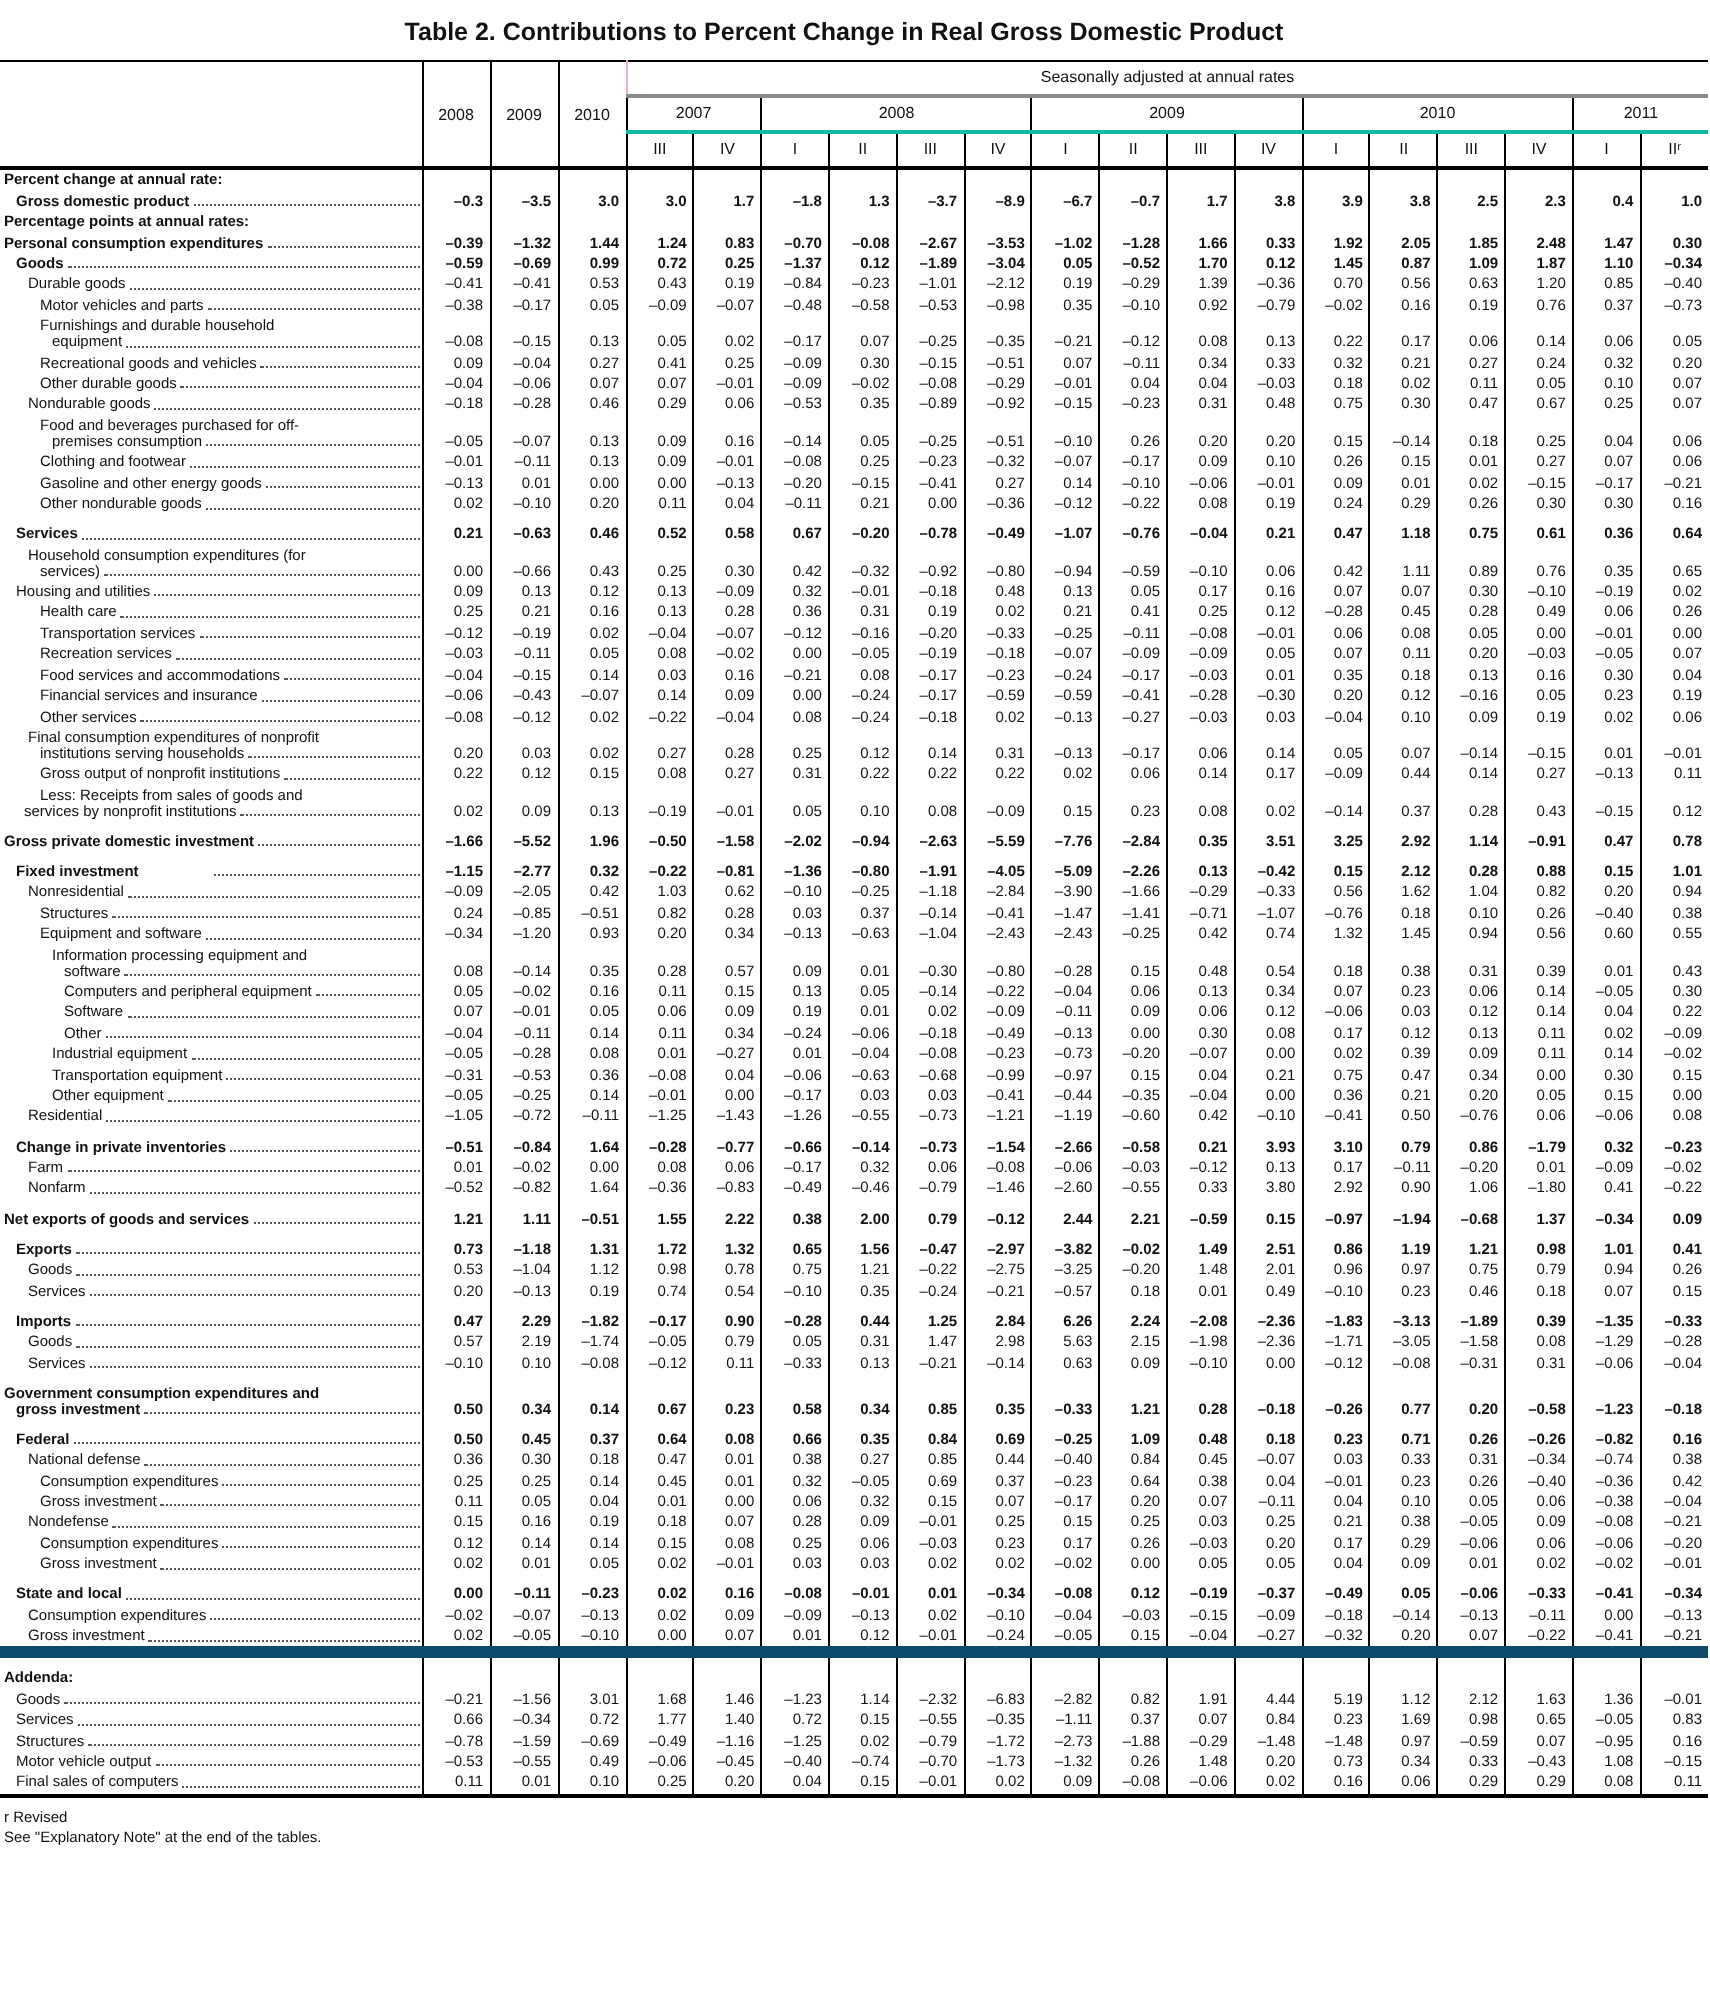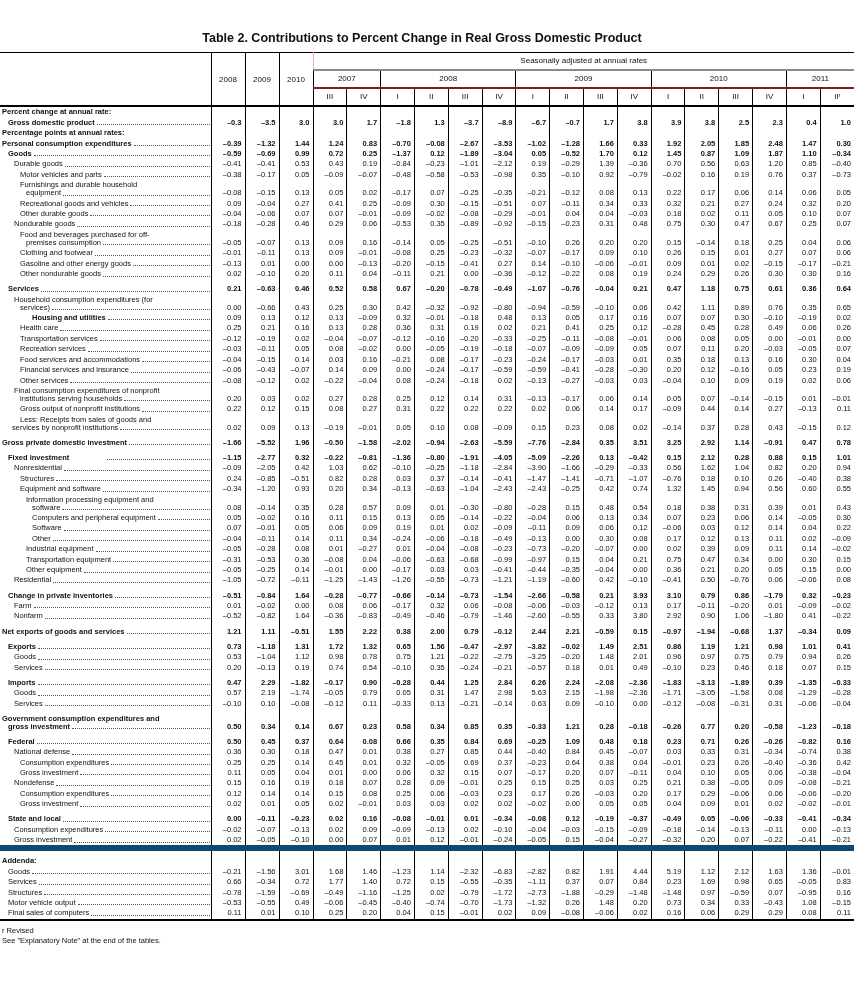--- a/index.html
+++ b/index.html
@@ -1,26 +1,26 @@
 <!DOCTYPE html>
 <html><head>
 <meta charset="utf-8">
 <style>
   html,body{margin:0;padding:0;background:#fff;}
   body{width:855px;font-family:"Liberation Sans",sans-serif;color:#111;-webkit-font-smoothing:antialiased;}
-  .page{width:844px;margin-top:22px;}
+  .page{width:844px;}
   .title{font-size:12.5px;font-weight:bold;text-align:center;padding:9px 0 7px 0;letter-spacing:0;}
   table{width:854px;border-collapse:collapse;table-layout:fixed;border-top:1px solid #000;border-bottom:2px solid #000;}
   colgroup col.labcol{width:211px;}
   colgroup col.anncol{width:34px;}
   thead td, thead th{font-size:8px;font-weight:bold;text-align:center;vertical-align:middle;padding:0;}
   td.headlab{border-bottom:2px solid #000;}
   td.annual{border-left:1px solid #000;border-bottom:2px solid #000;font-weight:normal;}
   td.seasonal{border-left:1px solid #f9a8d4;border-bottom:2px solid #8a8a8a;font-weight:normal;padding:3px 0 4px 0;}
-  td.ygroup{border-left:1px solid #000;border-bottom:2px solid #7f1d1d;font-weight:normal;padding:3px 0 4px 0;}
+  td.ygroup{border-left:1px solid #000;border-bottom:2px solid #14b8a6;font-weight:normal;padding:3px 0 4px 0;}
   td.qtr{border-left:1px solid #000;border-bottom:2px solid #000;font-weight:normal;padding:3px 0 4px 0;}
   tbody td{font-size:7.5px;line-height:1.06;vertical-align:bottom;padding:1.3px 3px 1.2px 0;text-align:right;border-left:1px solid #000;overflow:hidden;}
   tbody td.lab{text-align:left;border-left:none;padding-right:0;}
   tr.bold td{font-weight:bold;}
   tr.gap td{padding-top:6px;}
   tr.rule td{border-top:6px solid #0c4a6e;}
   .lab-line{display:flex;align-items:flex-end;}
   .lab-text{white-space:nowrap;}
   .dots{flex:1 1 auto;border-bottom:1px dotted #555;margin:0 1px 1.5px 2px;min-width:3px;}
   .footer{font-size:7.5px;line-height:1.35;padding:5px 0 0 2px;}
@@ -550,21 +550,21 @@
           <td>0.06</td>
           <td>0.42</td>
           <td>1.11</td>
           <td>0.89</td>
           <td>0.76</td>
           <td>0.35</td>
           <td>0.65</td>
         </tr>
         <tr>
           <td class="lab">
-            <div class="lab-line" style="padding-left: 32px; font-weight: bold;">
+            <div class="lab-line" style="padding-left: 8px;">
               <span class="lab-text">Housing and utilities</span>
               <span class="dots"></span>
             </div>
           </td>
           <td>0.09</td>
           <td>0.13</td>
           <td>0.12</td>
           <td>0.13</td>
           <td>–0.09</td>
           <td>0.32</td>

